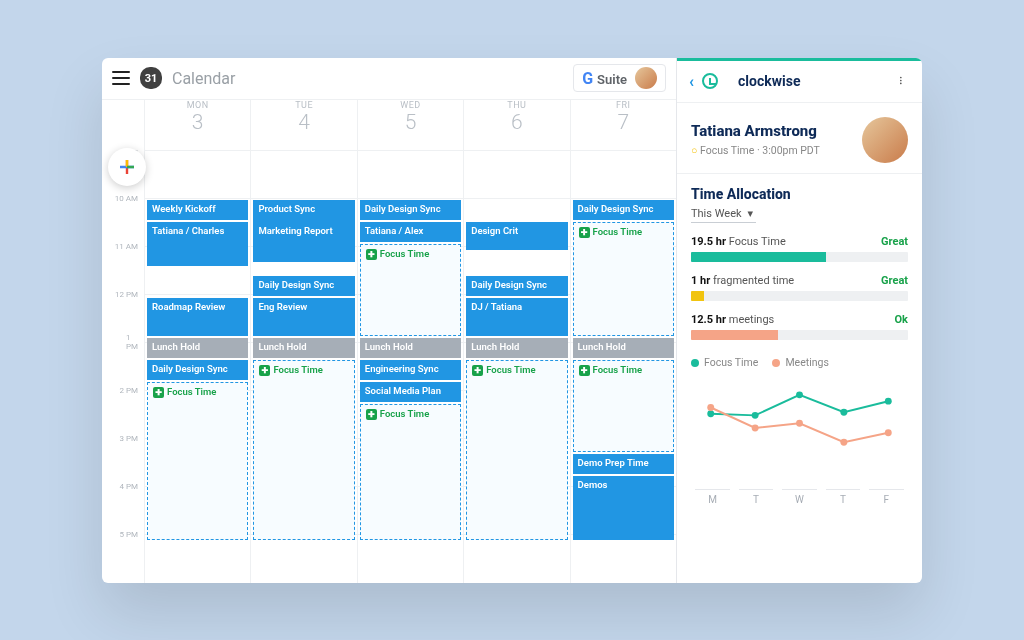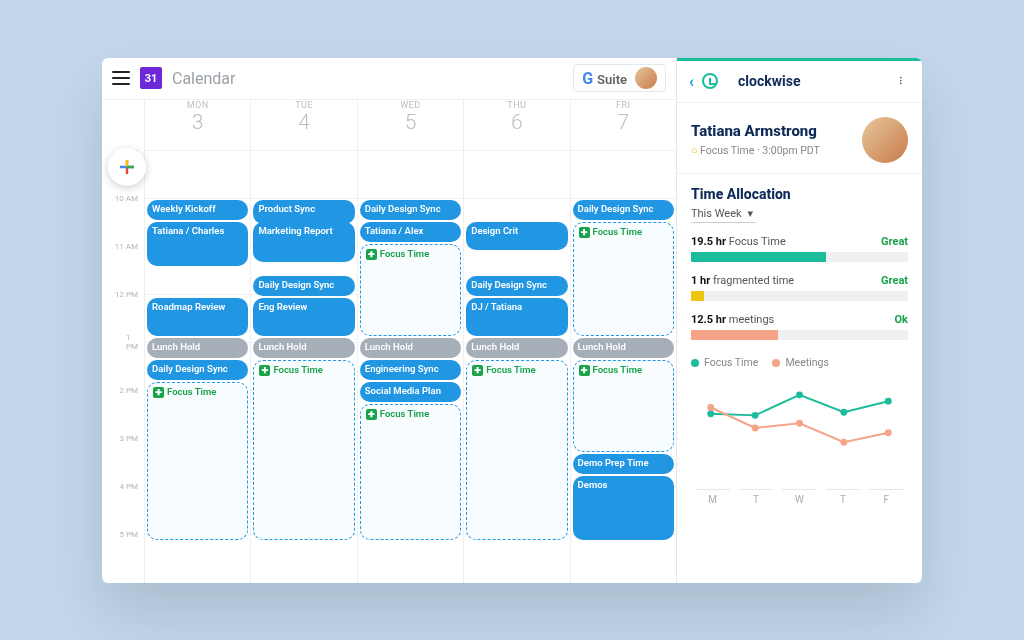--- a/index.html
+++ b/index.html
@@ -3,39 +3,39 @@
 <meta charset="utf-8">
 <style>
   *{box-sizing:border-box;margin:0;padding:0;font-family:-apple-system,BlinkMacSystemFont,"Segoe UI",Roboto,Arial,sans-serif}
   body{background:#c3d6eb;width:1024px;height:640px;overflow:hidden;display:flex;align-items:center;justify-content:center}
   .window{width:820px;height:525px;background:#fff;border-radius:6px;box-shadow:0 30px 60px rgba(0,0,0,.12);display:flex;overflow:hidden;position:relative}
   .cal-pane{flex:1;display:flex;flex-direction:column;min-width:0;border-right:1px solid #e5e7eb}
   .side-pane{width:245px;display:flex;flex-direction:column;border-top:3px solid #1abc9c}
   .topbar{height:42px;display:flex;align-items:center;padding:0 10px;border-bottom:1px solid #eef0f2;gap:10px}
   .ham{width:18px;height:14px;display:flex;flex-direction:column;justify-content:space-between;cursor:pointer}
   .ham span{height:2px;background:#222;border-radius:1px}
-  .gcal-icon{width:22px;height:22px;background:#6d28d9;border-radius:2px;display:flex;align-items:center;justify-content:center;font-size:11px;font-weight:700;color:#fff}
+  .gcal-icon{width:22px;height:22px;background:#404040;border-radius:10px;display:flex;align-items:center;justify-content:center;font-size:11px;font-weight:700;color:#fff}
   .topbar .title{color:#9aa0a6;font-size:16px}
   .gsuite{margin-left:auto;border:1px solid #e5e7eb;border-radius:4px;height:28px;display:flex;align-items:center;padding:0 8px;gap:8px;cursor:pointer}
   .gsuite .g{font-weight:700;color:#4285F4}
   .gsuite .txt{font-size:13px;color:#5f6368;font-weight:600}
   .avatar{width:22px;height:22px;border-radius:50%;background:linear-gradient(135deg,#e6c79c,#c97b4a)}
   .big-avatar{width:46px;height:46px;border-radius:50%;background:linear-gradient(135deg,#e6c79c,#c97b4a)}
   .cal-body{flex:1;position:relative;overflow:hidden;display:flex;flex-direction:column}
   .day-head{display:grid;grid-template-columns:42px repeat(5,1fr);height:50px}
   .day-col{border-left:1px solid #eef0f2;display:flex;flex-direction:column;align-items:center;justify-content:flex-start;color:#b9bfc6}
   .day-col .dn{font-size:9px;letter-spacing:.5px}
   .day-col .dd{font-size:21px;font-weight:300}
   .fab{position:absolute;left:6px;top:48px;width:38px;height:38px;border-radius:50%;background:#fff;box-shadow:0 2px 8px rgba(0,0,0,.2);display:flex;align-items:center;justify-content:center;z-index:5;cursor:pointer}
   .grid-wrap{flex:1;display:grid;grid-template-columns:42px repeat(5,1fr);position:relative;overflow:hidden}
   .timecol{position:relative}
   .timecol .tick{position:absolute;right:6px;font-size:8px;color:#b0b6bd;transform:translateY(-50%)}
   .daycell{position:relative;border-left:1px solid #eef0f2}
   .hourline{position:absolute;left:42px;right:0;height:1px;background:#eef0f2}
-  .ev{position:absolute;left:2px;right:2px;border-radius:10px;font-size:9.5px;font-weight:600;padding:3px 5px;color:#fff;overflow:hidden;white-space:nowrap;text-overflow:ellipsis;cursor:pointer;z-index:2}
+  .ev{position:absolute;left:2px;right:2px;border-radius:0;font-size:9.5px;font-weight:600;padding:3px 5px;color:#fff;overflow:hidden;white-space:nowrap;text-overflow:ellipsis;cursor:pointer;z-index:2}
   .ev.blue{background:#2196e3}
   .ev.gray{background:#a6aeb7}
   .ev.focus{background:#f7fcff;border:1px dashed #2196e3;color:#18a24a}
   .ev.focus::before{content:"✚";display:inline-block;width:11px;height:11px;line-height:11px;text-align:center;background:#18a24a;color:#fff;border-radius:2px;font-size:8px;margin-right:3px}
   .side-top{height:42px;border-bottom:1px solid #eef0f2;display:flex;align-items:center;padding:0 12px;gap:8px}
   .chev{color:#2196e3;font-weight:800;cursor:pointer}
   .cw-logo{display:flex;align-items:center;gap:20px;color:#0e2a57;font-weight:700;font-size:14px}
   .cw-logo .clock{width:16px;height:16px;border:2px solid #1abc9c;border-radius:50%;position:relative}
   .cw-logo .clock::after{content:"";position:absolute;width:5px;height:5px;border-left:2px solid #1abc9c;border-bottom:2px solid #1abc9c;left:5px;top:3px}
   .vkebab{margin-left:auto;font-size:14px;color:#555;letter-spacing:1px;transform:rotate(90deg);cursor:pointer}

